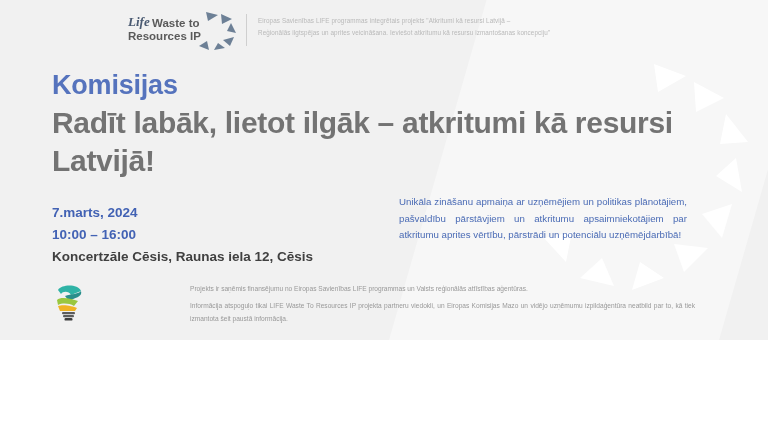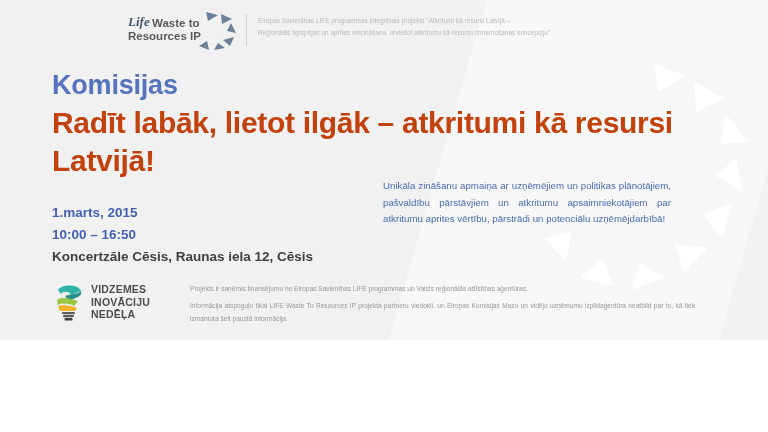--- a/index.html
+++ b/index.html
@@ -43,21 +43,21 @@
     font-size:6.3px;line-height:1.85;color:#b9b9b9;
     letter-spacing:.1px;
   }
   
   .kicker{
     position:absolute;left:52px;top:70px;
     font-size:27px;font-weight:bold;color:#5573bd;letter-spacing:-.2px;
   }
   .title{
     position:absolute;left:52px;top:104px;width:625px;
-    font-size:30px;font-weight:bold;color:#c2410c;
+    font-size:30px;font-weight:bold;color:#737373;
     line-height:1.28;letter-spacing:-.3px;
   }
   .meta{
     position:absolute;left:52px;top:202px;
     font-size:13.5px;font-weight:bold;color:#4262b4;line-height:1.62;
   }
   .meta .loc{color:#404040;}
   .lead{
     position:absolute;left:383px;top:178px;width:288px;
     font-size:9.7px;line-height:1.72;color:#4a6bb5;
@@ -128,42 +128,37 @@
     <div class="hdr-text">
       <div>Eiropas Savienības LIFE programmas integrētais projekts "Atkritumi kā resursi Latvijā –</div>
       <div>Reģionālās ilgtspējas un aprites veicināšana. Ieviešot atkritumu kā resursu izmantošanas koncepciju"</div>
     </div>
   </div>
 
   <div class="kicker">Komisijas</div>
   <h1 class="title" style="margin:0;">Radīt labāk, lietot ilgāk – atkritumi kā resursi Latvijā!</h1>
 
   <div class="meta">
-    <div>1.marts, 2015</div>
-    <div>10:00 – 16:50</div>
+    <div>7.marts, 2024</div>
+    <div>10:00 – 16:00</div>
     <div class="loc">Koncertzāle Cēsis, Raunas iela 12, Cēsis</div>
   </div>
 
-  <p class="lead" style="margin:0;">Unikāla zināšanu apmaiņa ar uzņēmējiem un politikas plānotājiem, pašvaldību pārstāvjiem un atkritumu apsaimniekotājiem par atkritumu aprites vērtību, pārstrādi un potenciālu uzņēmējdarbībā!</p>
+  <p class="lead" style="margin:16px;">Unikāla zināšanu apmaiņa ar uzņēmējiem un politikas plānotājiem, pašvaldību pārstāvjiem un atkritumu apsaimniekotājiem par atkritumu aprites vērtību, pārstrādi un potenciālu uzņēmējdarbībā!</p>
 
   <div class="vin">
     <svg width="34" height="40" viewBox="0 0 34 40">
       <path d="M6 8 C10 2, 26 2, 29 9 L19 13 C17 9, 11 9, 9 12 Z" fill="#2fb3a6"></path>
       <path d="M29 9 C31 15, 22 16, 17 19 L13 14 C19 12, 27 12, 29 9 Z" fill="#2a8f8c"></path>
       <path d="M5 18 C9 14, 20 17, 26 19 L22 24 C17 21, 10 21, 6 23 Z" fill="#9ac73f"></path>
       <path d="M6 24 C11 22, 21 24, 25 26 L23 29 L8 29 Z" fill="#f0b323"></path>
       <rect x="10" y="30" width="13" height="2.2" rx="1" fill="#5c5c5c"></rect>
       <rect x="11" y="33" width="11" height="2.2" rx="1" fill="#5c5c5c"></rect>
       <rect x="12.5" y="36" width="8" height="2.6" rx="1.2" fill="#3d3d3d"></rect>
     </svg>
-    <div class="vin-text">
-      <div>VIDZEMES</div>
-      <div>INOVĀCIJU</div>
-      <div>NEDĒĻA</div>
-    </div>
   </div>
 
   <div class="disclaimer">
     <div>Projekts ir saņēmis finansējumu no Eiropas Savienības LIFE programmas un Valsts reģionālās attīstības aģentūras.</div>
     <div class="d2" style="margin-top:4px;">Informācija atspoguļo tikai LIFE Waste To Resources IP projekta partneru viedokli, un Eiropas Komisijas Mazo un vidējo uzņēmumu izpildaģentūra neatbild par to, kā tiek izmantota šeit paustā informācija.</div>
   </div>
 
   <div class="logoband">
 
     

